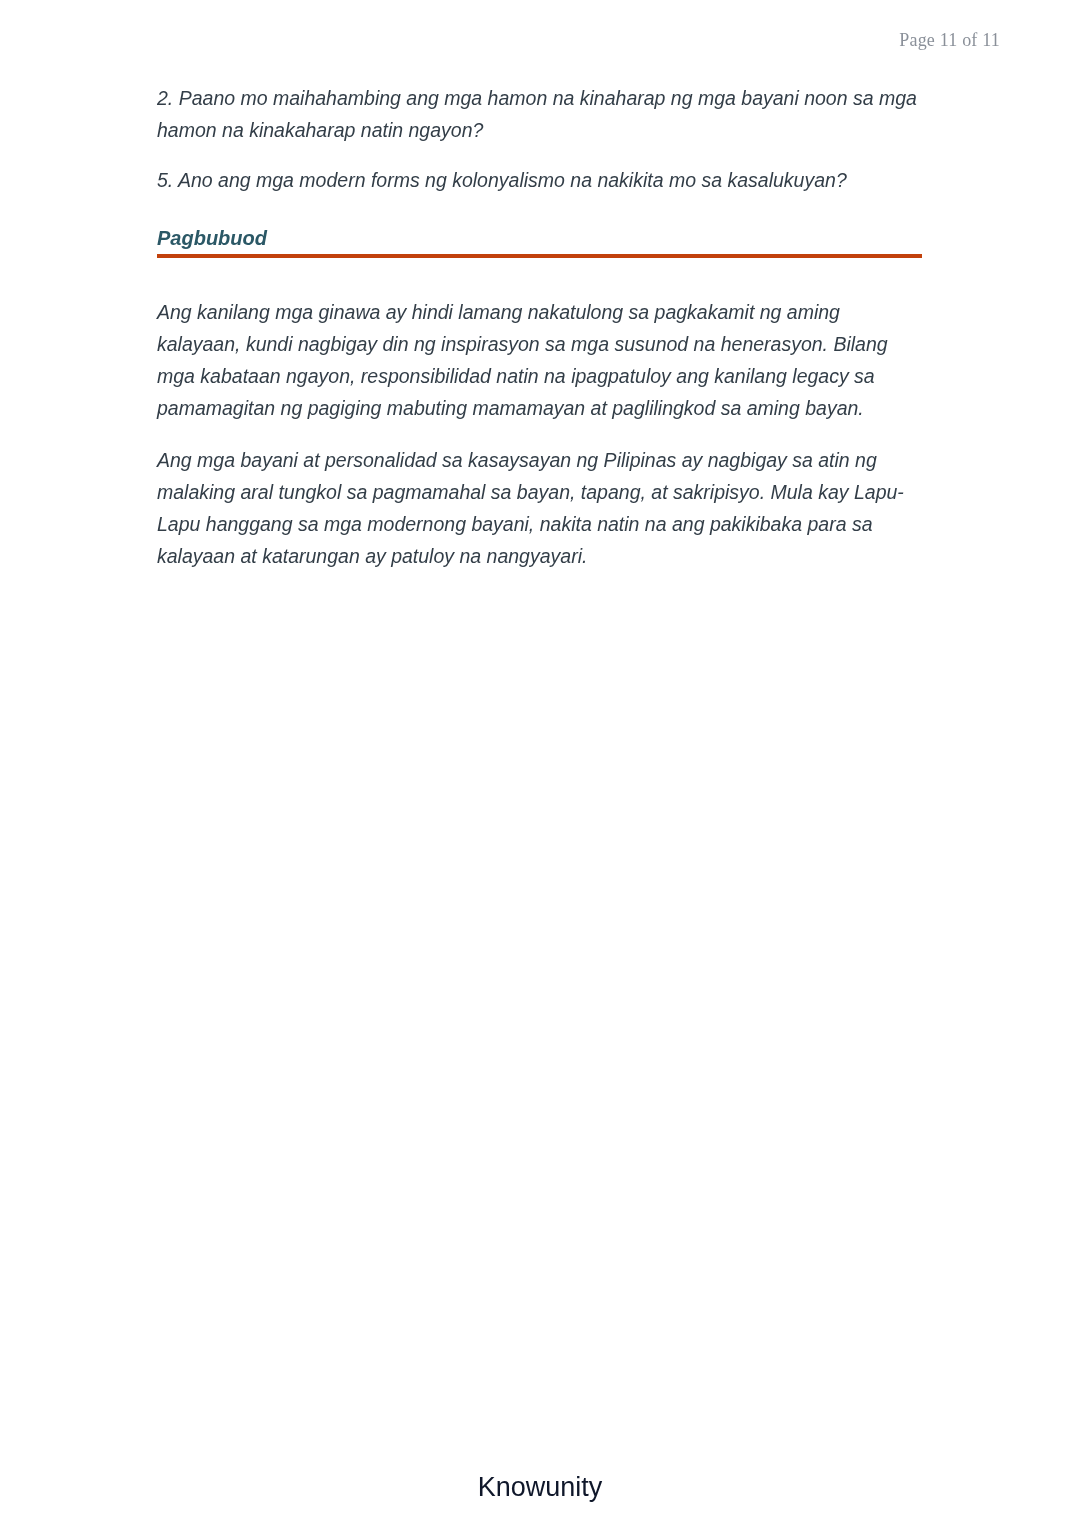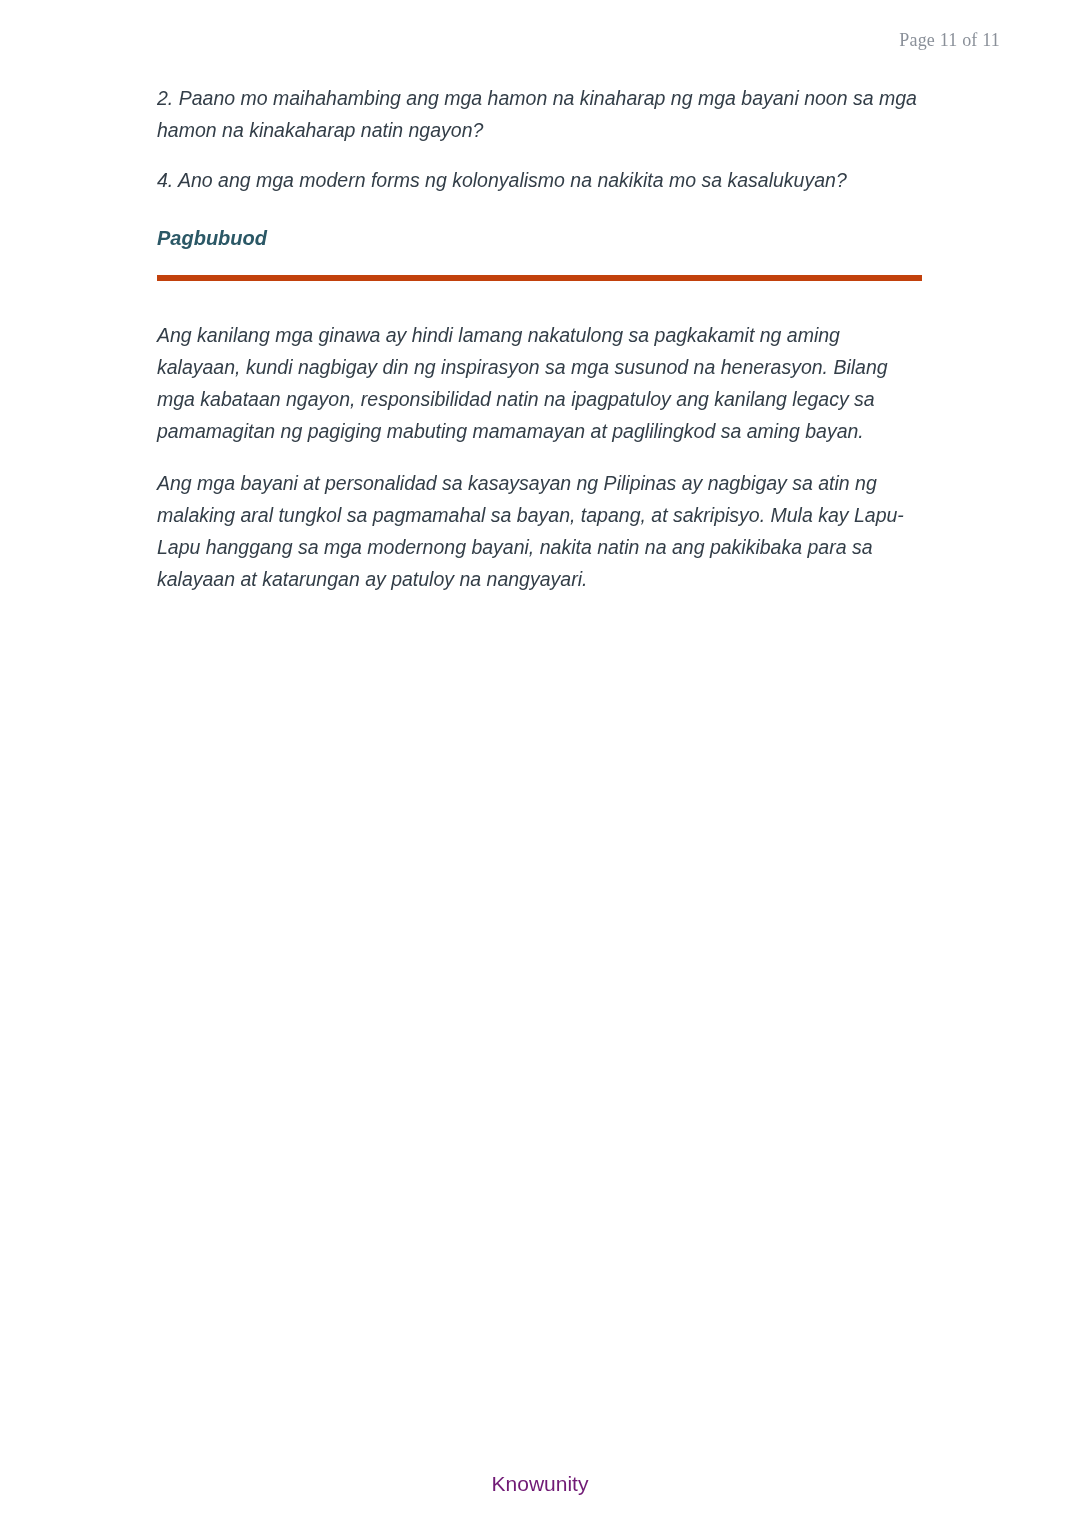--- a/index.html
+++ b/index.html
@@ -33,59 +33,59 @@
   }
   .question {
     margin: 0 0 18px 0;
     font-size: 19.5px;
     line-height: 32px;
     color: #333e48;
     font-weight: 400;
   }
   .section-heading {
     margin: 30px 0 38px 0;
-    padding-bottom: 25px;
+    padding-bottom: 4px;
     font-size: 20px;
     line-height: 24px;
     font-weight: 700;
     color: #2b5866;
-    border-bottom: 6px solid #c2410c;
+    border-bottom: 4px solid #c2410c;
   }
   .paragraph {
     margin: 0 0 20px 0;
     font-size: 19.5px;
     line-height: 32px;
     color: #333e48;
     font-weight: 400;
   }
   .page-footer {
     position: absolute;
     top: 1472px;
     left: 0;
     width: 100%;
     text-align: center;
-    font-size: 21px;
-    color: #701a75;
+    font-size: 27px;
+    color: #0f172a;
     font-weight: 400;
   }
 </style>
 </head>
 <body>
 
 <div class="page">
 
   <div class="page-header">Page 11 of 11</div>
 
   <div class="content">
 
     <p class="question">2. Paano mo maihahambing ang mga hamon na kinaharap ng mga bayani noon sa mga hamon na kinakaharap natin ngayon?</p>
 
 
 
-    <p class="question">4. Ano ang mga modern forms ng kolonyalismo na nakikita mo sa kasalukuyan?</p>
+    <p class="question">5. Ano ang mga modern forms ng kolonyalismo na nakikita mo sa kasalukuyan?</p>
 
     <h2 class="section-heading">Pagbubuod</h2>
 
     <p class="paragraph">Ang kanilang mga ginawa ay hindi lamang nakatulong sa pagkakamit ng aming kalayaan, kundi nagbigay din ng inspirasyon sa mga susunod na henerasyon. Bilang mga kabataan ngayon, responsibilidad natin na ipagpatuloy ang kanilang legacy sa pamamagitan ng pagiging mabuting mamamayan at paglilingkod sa aming bayan.</p>
 
     <p class="paragraph">Ang mga bayani at personalidad sa kasaysayan ng Pilipinas ay nagbigay sa atin ng malaking aral tungkol sa pagmamahal sa bayan, tapang, at sakripisyo. Mula kay Lapu-Lapu hanggang sa mga modernong bayani, nakita natin na ang pakikibaka para sa kalayaan at katarungan ay patuloy na nangyayari.</p>
 
   </div>
 
   <div class="page-footer">Knowunity</div>

